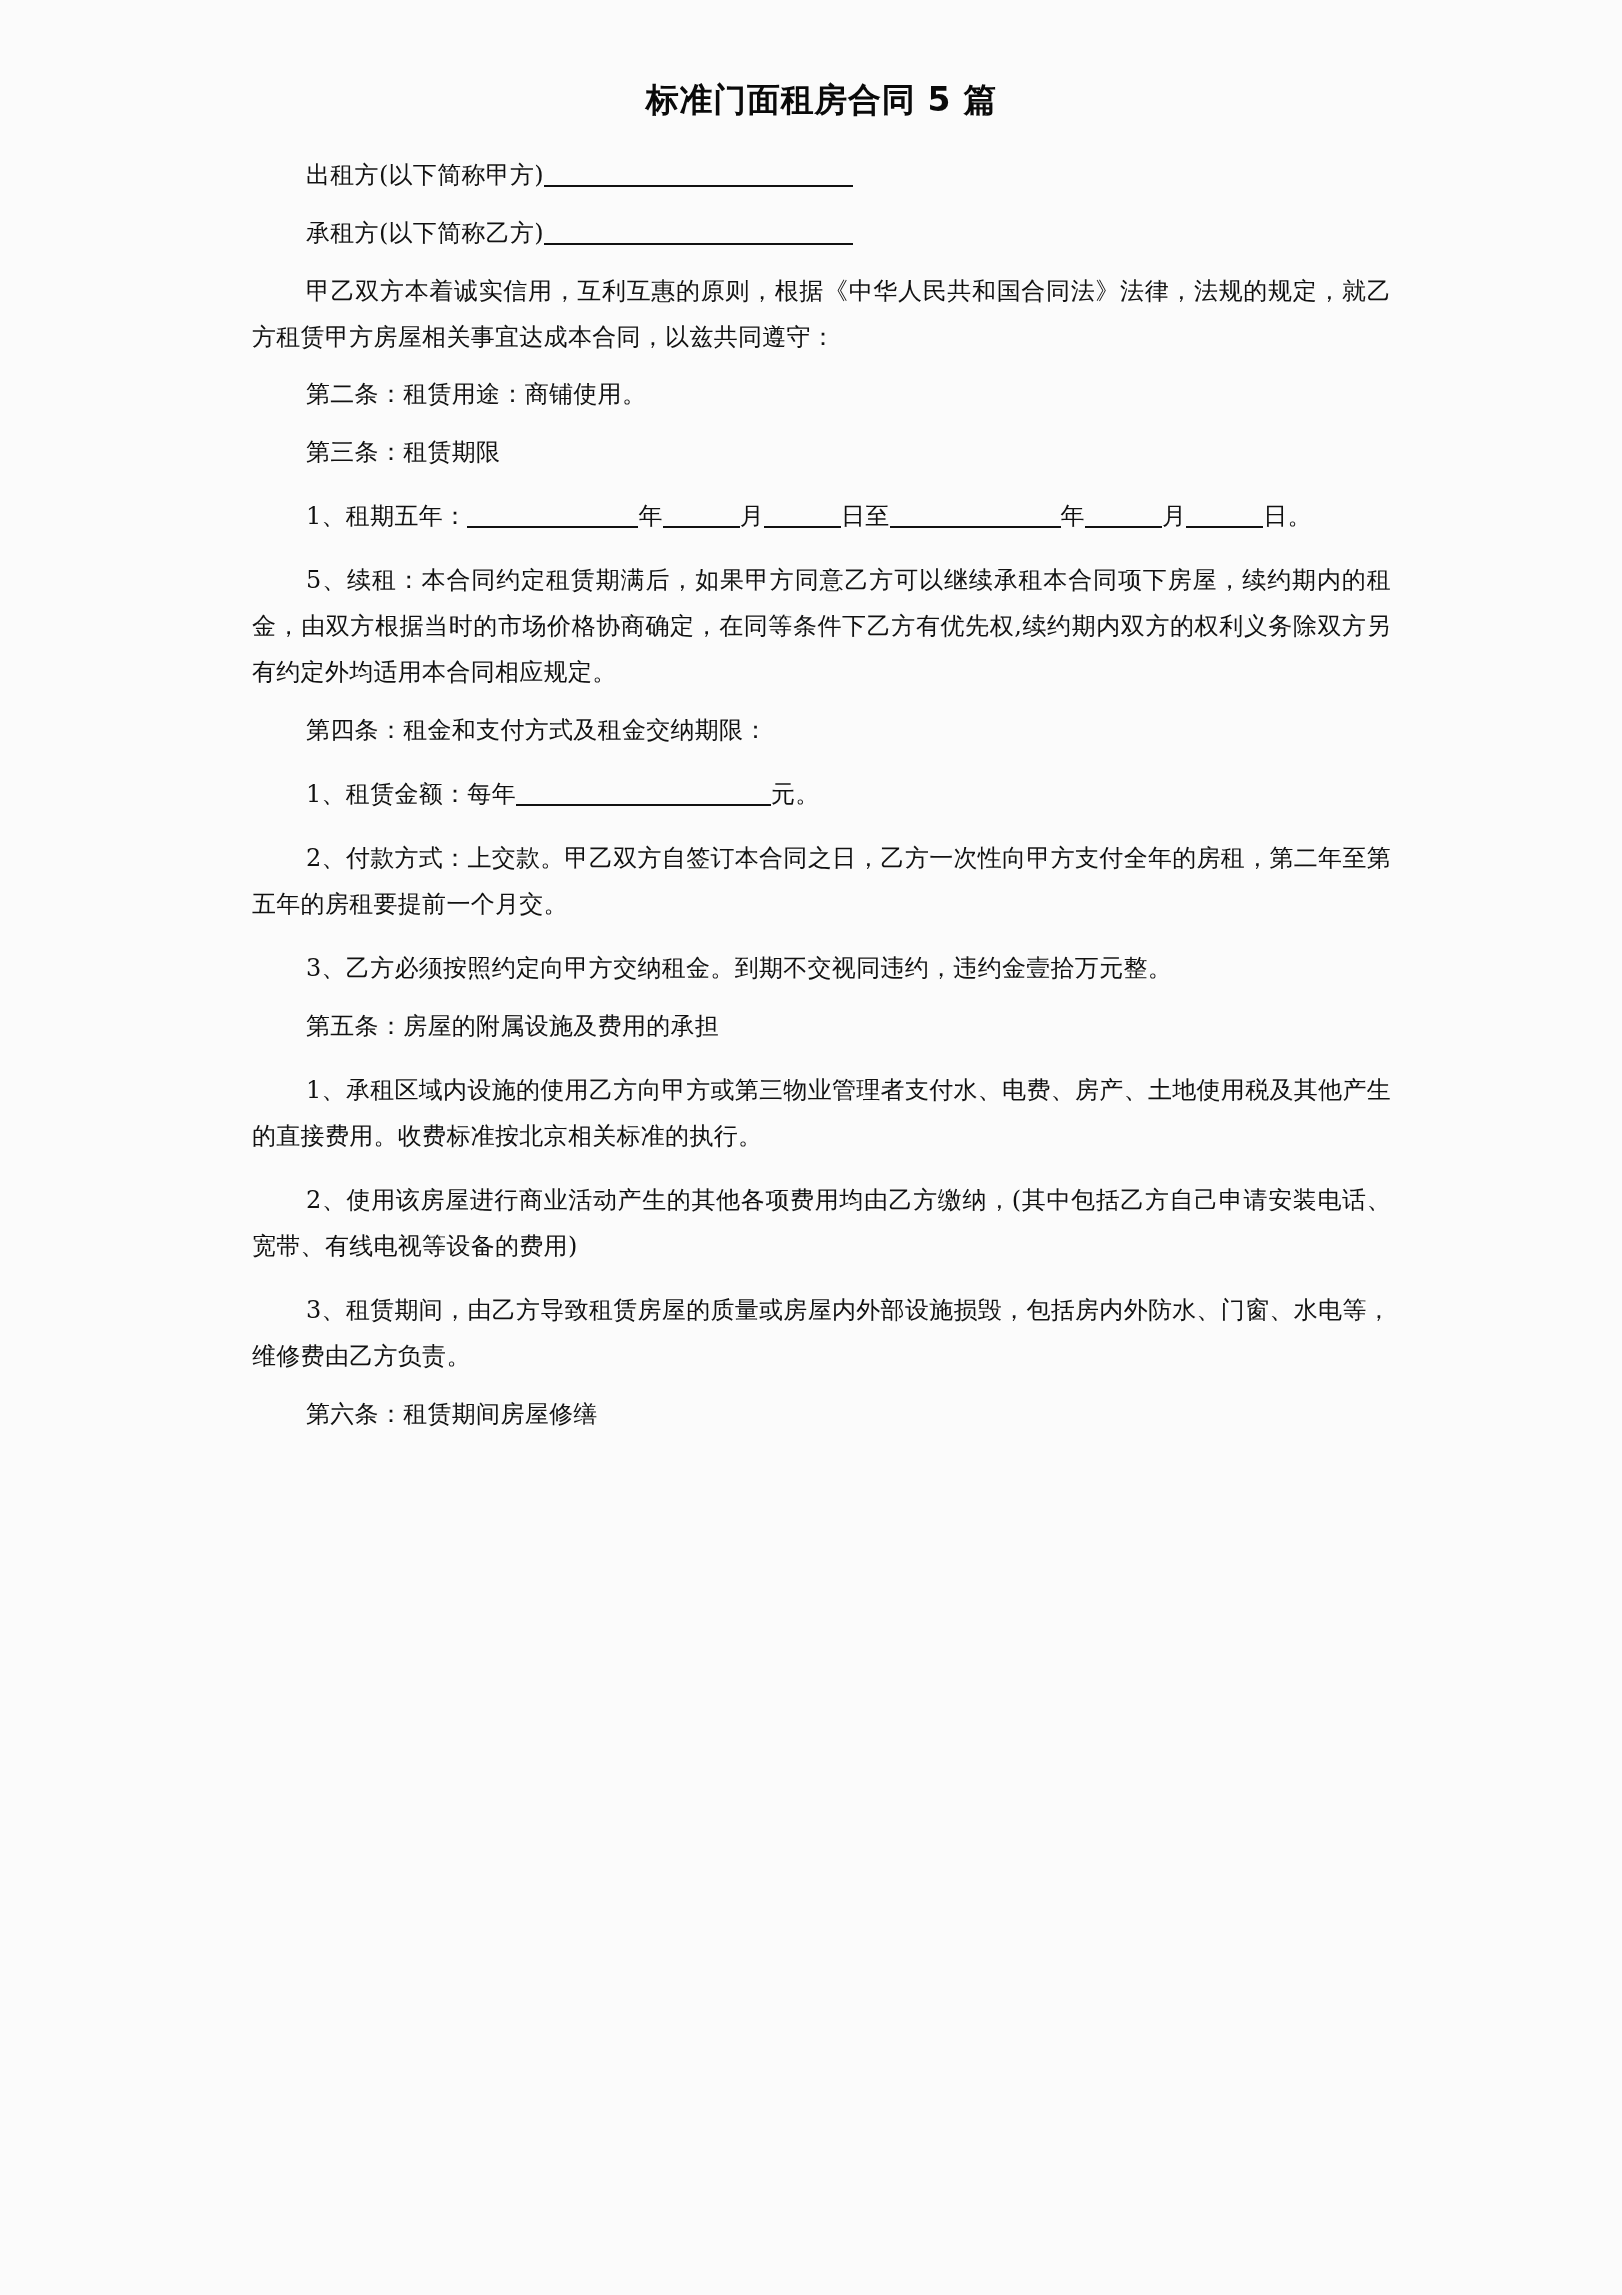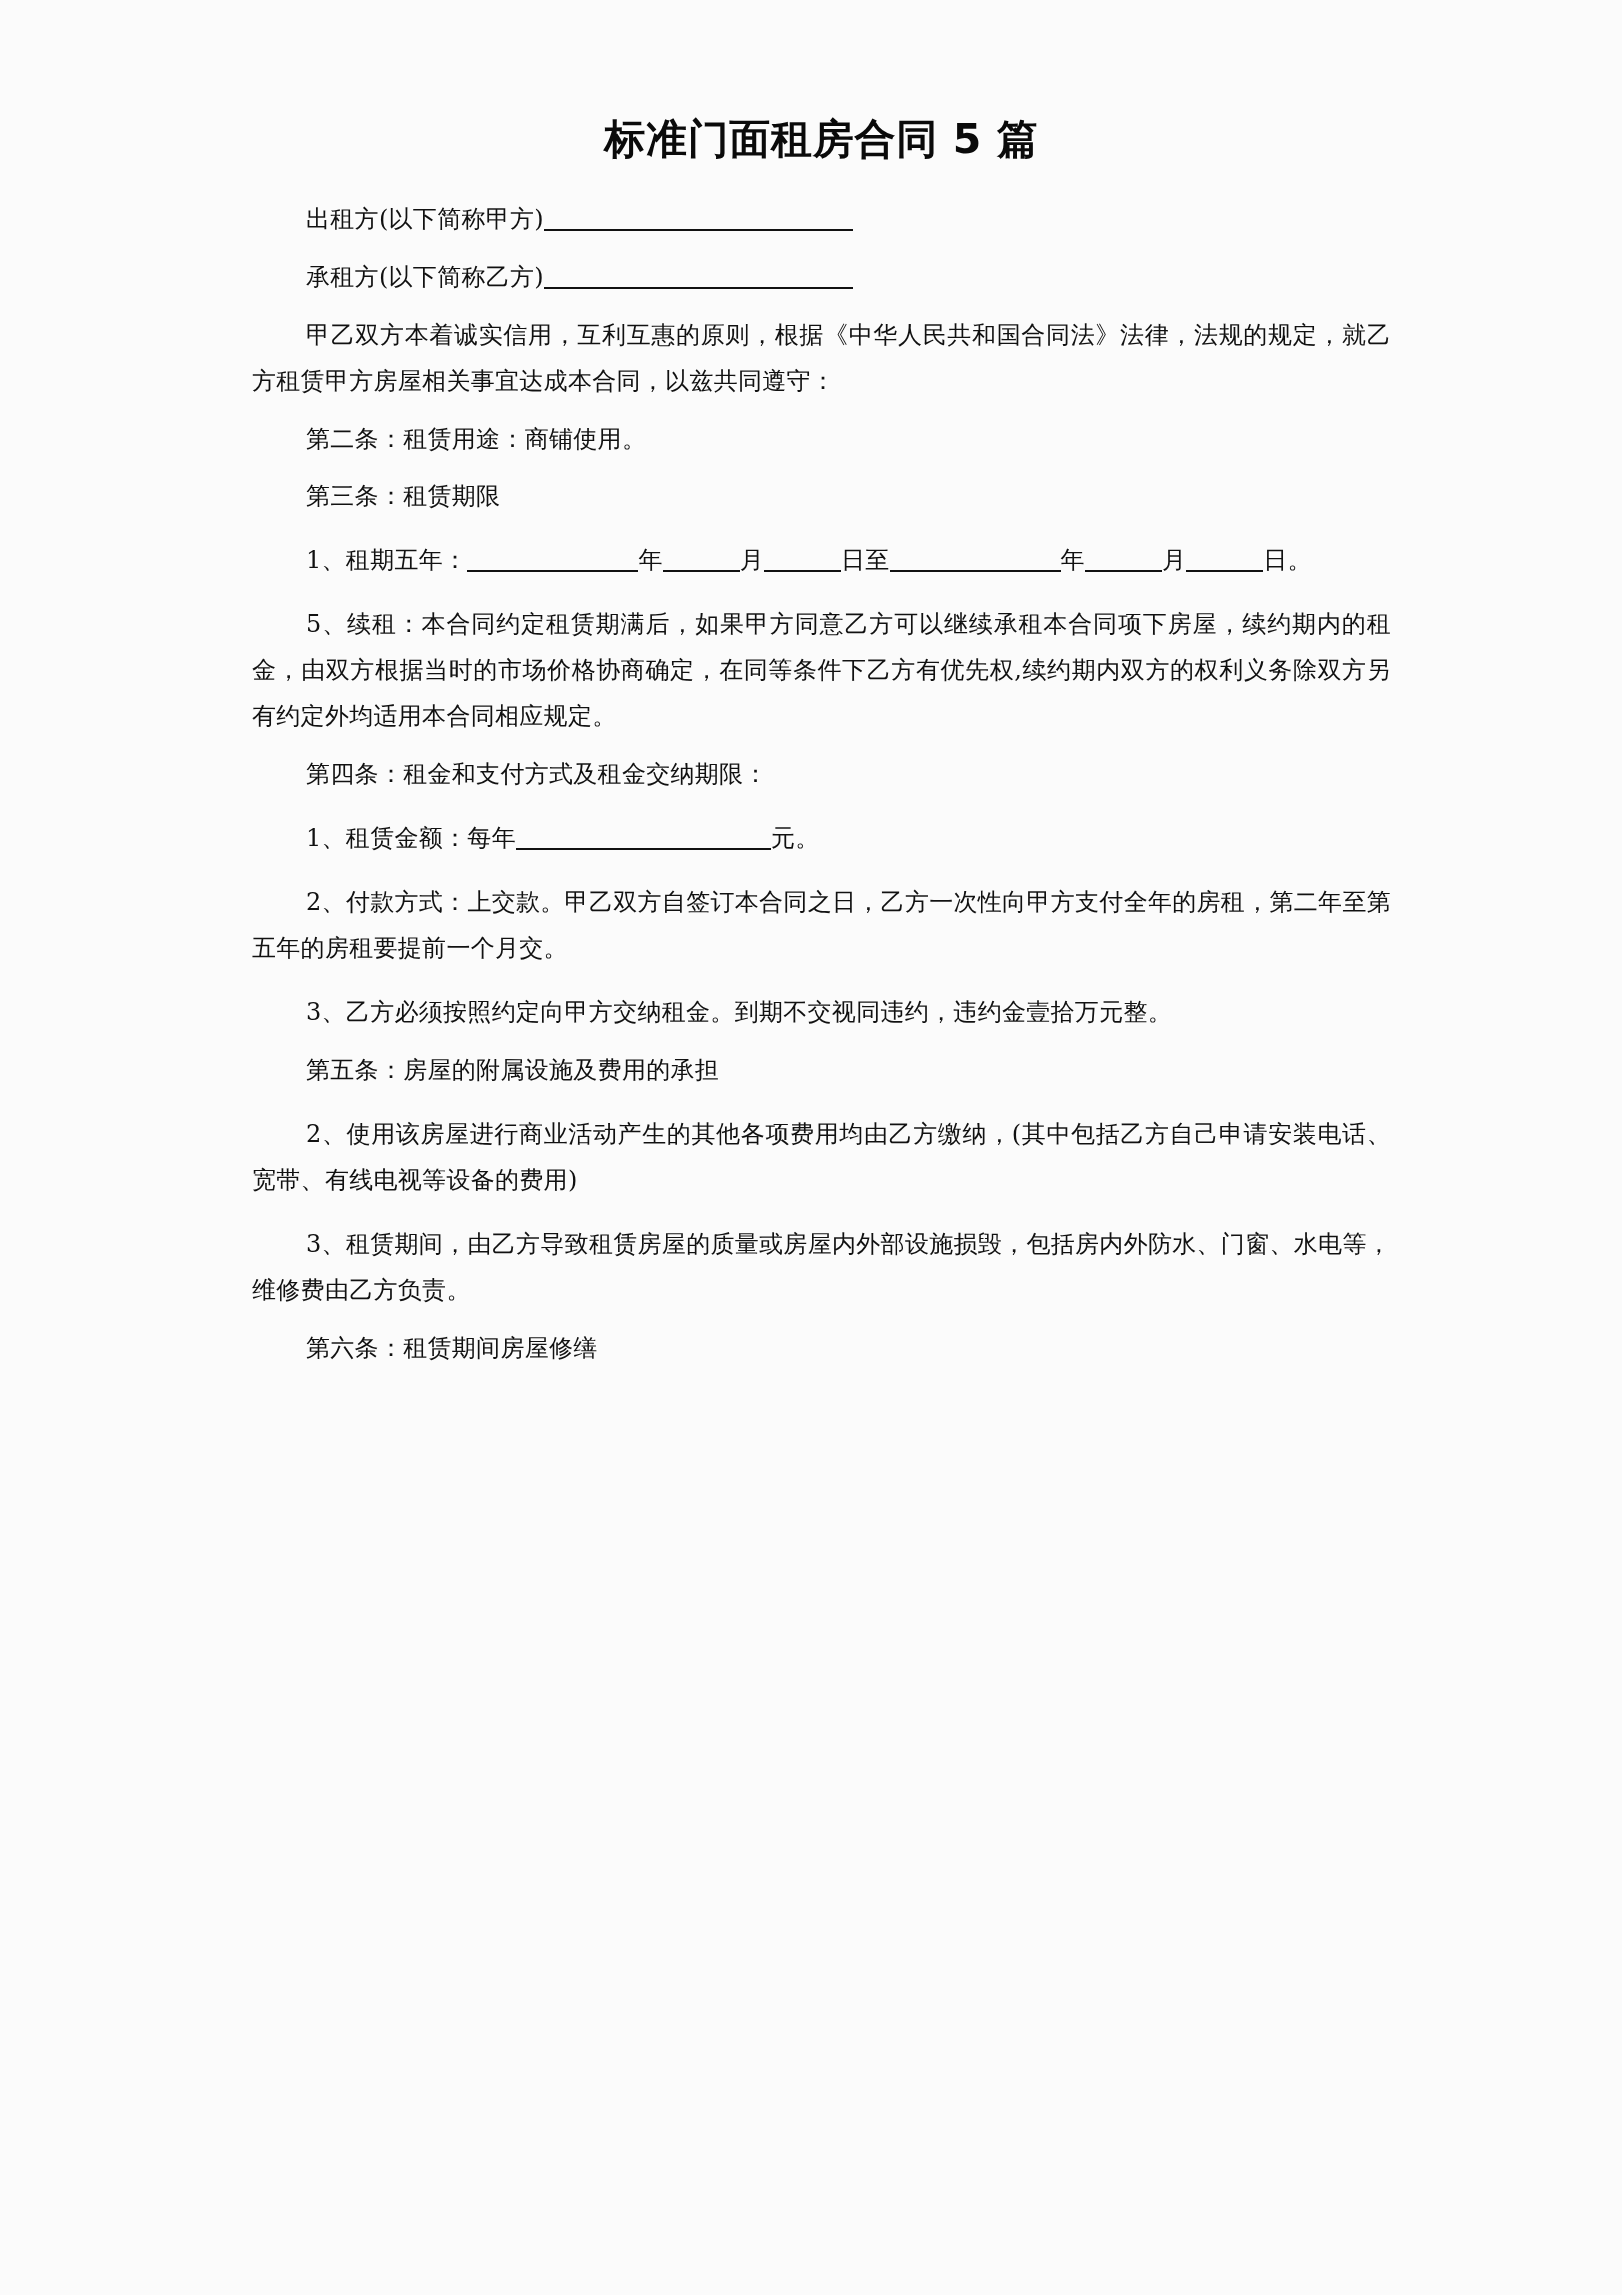--- a/index.html
+++ b/index.html
@@ -21,26 +21,26 @@
   }
   .content {
     position: absolute;
     left: 252px;
     top: 0;
     width: 1139px;
   }
   .doc-title {
     font-family: "DejaVu Sans", "Liberation Sans", sans-serif;
     font-weight: bold;
-    font-size: 41px;
+    font-size: 33px;
     line-height: 1.15;
     color: #0a0a0a;
     text-align: center;
     margin: 0;
-    padding-top: 116px;
+    padding-top: 81px;
     padding-bottom: 0;
     letter-spacing: 0.7px;
   }
   .body-block {
     margin-top: 33px;
   }
   .para {
     font-family: "DejaVu Serif", "Liberation Serif", serif;
     font-size: 24px;
     line-height: 46px;
@@ -99,20 +99,21 @@
       <p class="para">第四条：租金和支付方式及租金交纳期限：</p>
 
       <p class="para sub"><span>1、租赁金额：每年</span><span class="blank b-xl"></span><span>元。</span></p>
 
       <p class="para sub">2、付款方式：上交款。甲乙双方自签订本合同之日，乙方一次性向甲方支付全年的房租，第二年至第五年的房租要提前一个月交。</p>
 
       <p class="para sub">3、乙方必须按照约定向甲方交纳租金。到期不交视同违约，违约金壹拾万元整。</p>
 
       <p class="para">第五条：房屋的附属设施及费用的承担</p>
 
+      <p class="para sub">1、承租区域内设施的使用乙方向甲方或第三物业管理者支付水、电费、房产、土地使用税及其他产生的直接费用。收费标准按北京相关标准的执行。</p>
 
       <p class="para sub">2、使用该房屋进行商业活动产生的其他各项费用均由乙方缴纳，(其中包括乙方自己申请安装电话、宽带、有线电视等设备的费用)</p>
 
       <p class="para sub">3、租赁期间，由乙方导致租赁房屋的质量或房屋内外部设施损毁，包括房内外防水、门窗、水电等，维修费由乙方负责。</p>
 
       <p class="para">第六条：租赁期间房屋修缮</p>
 
     </div>
   </div>
 </div>

